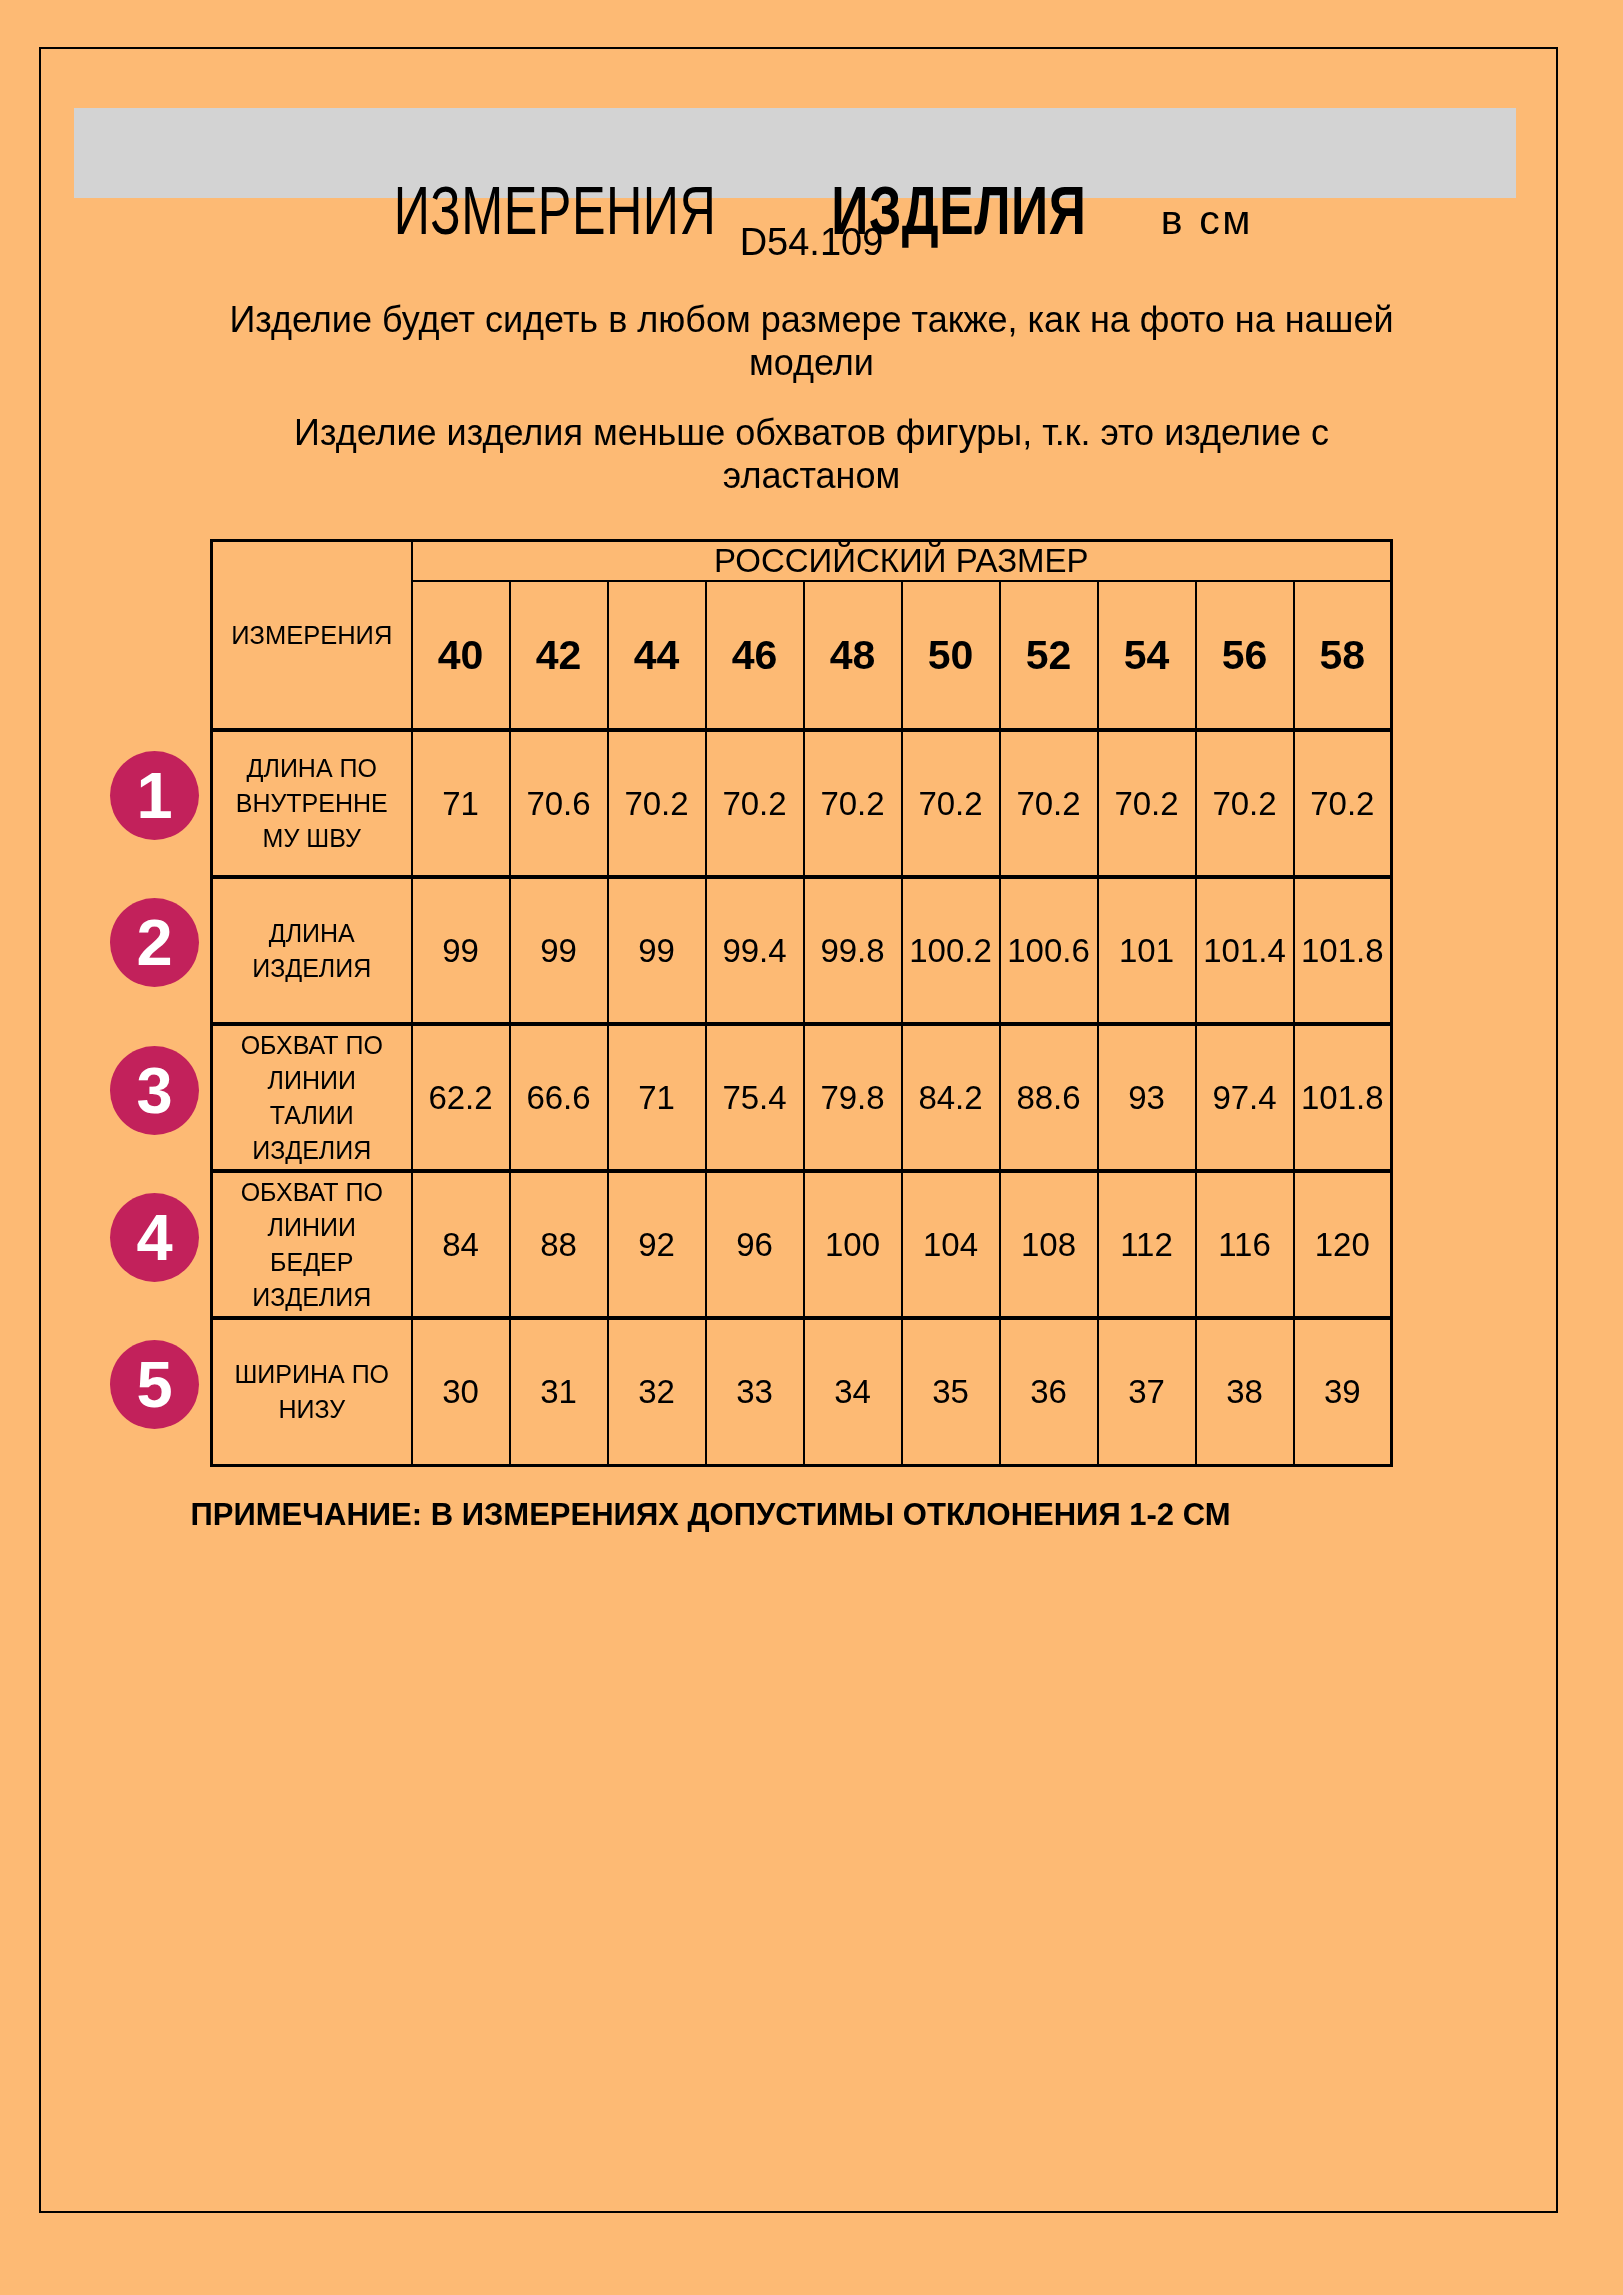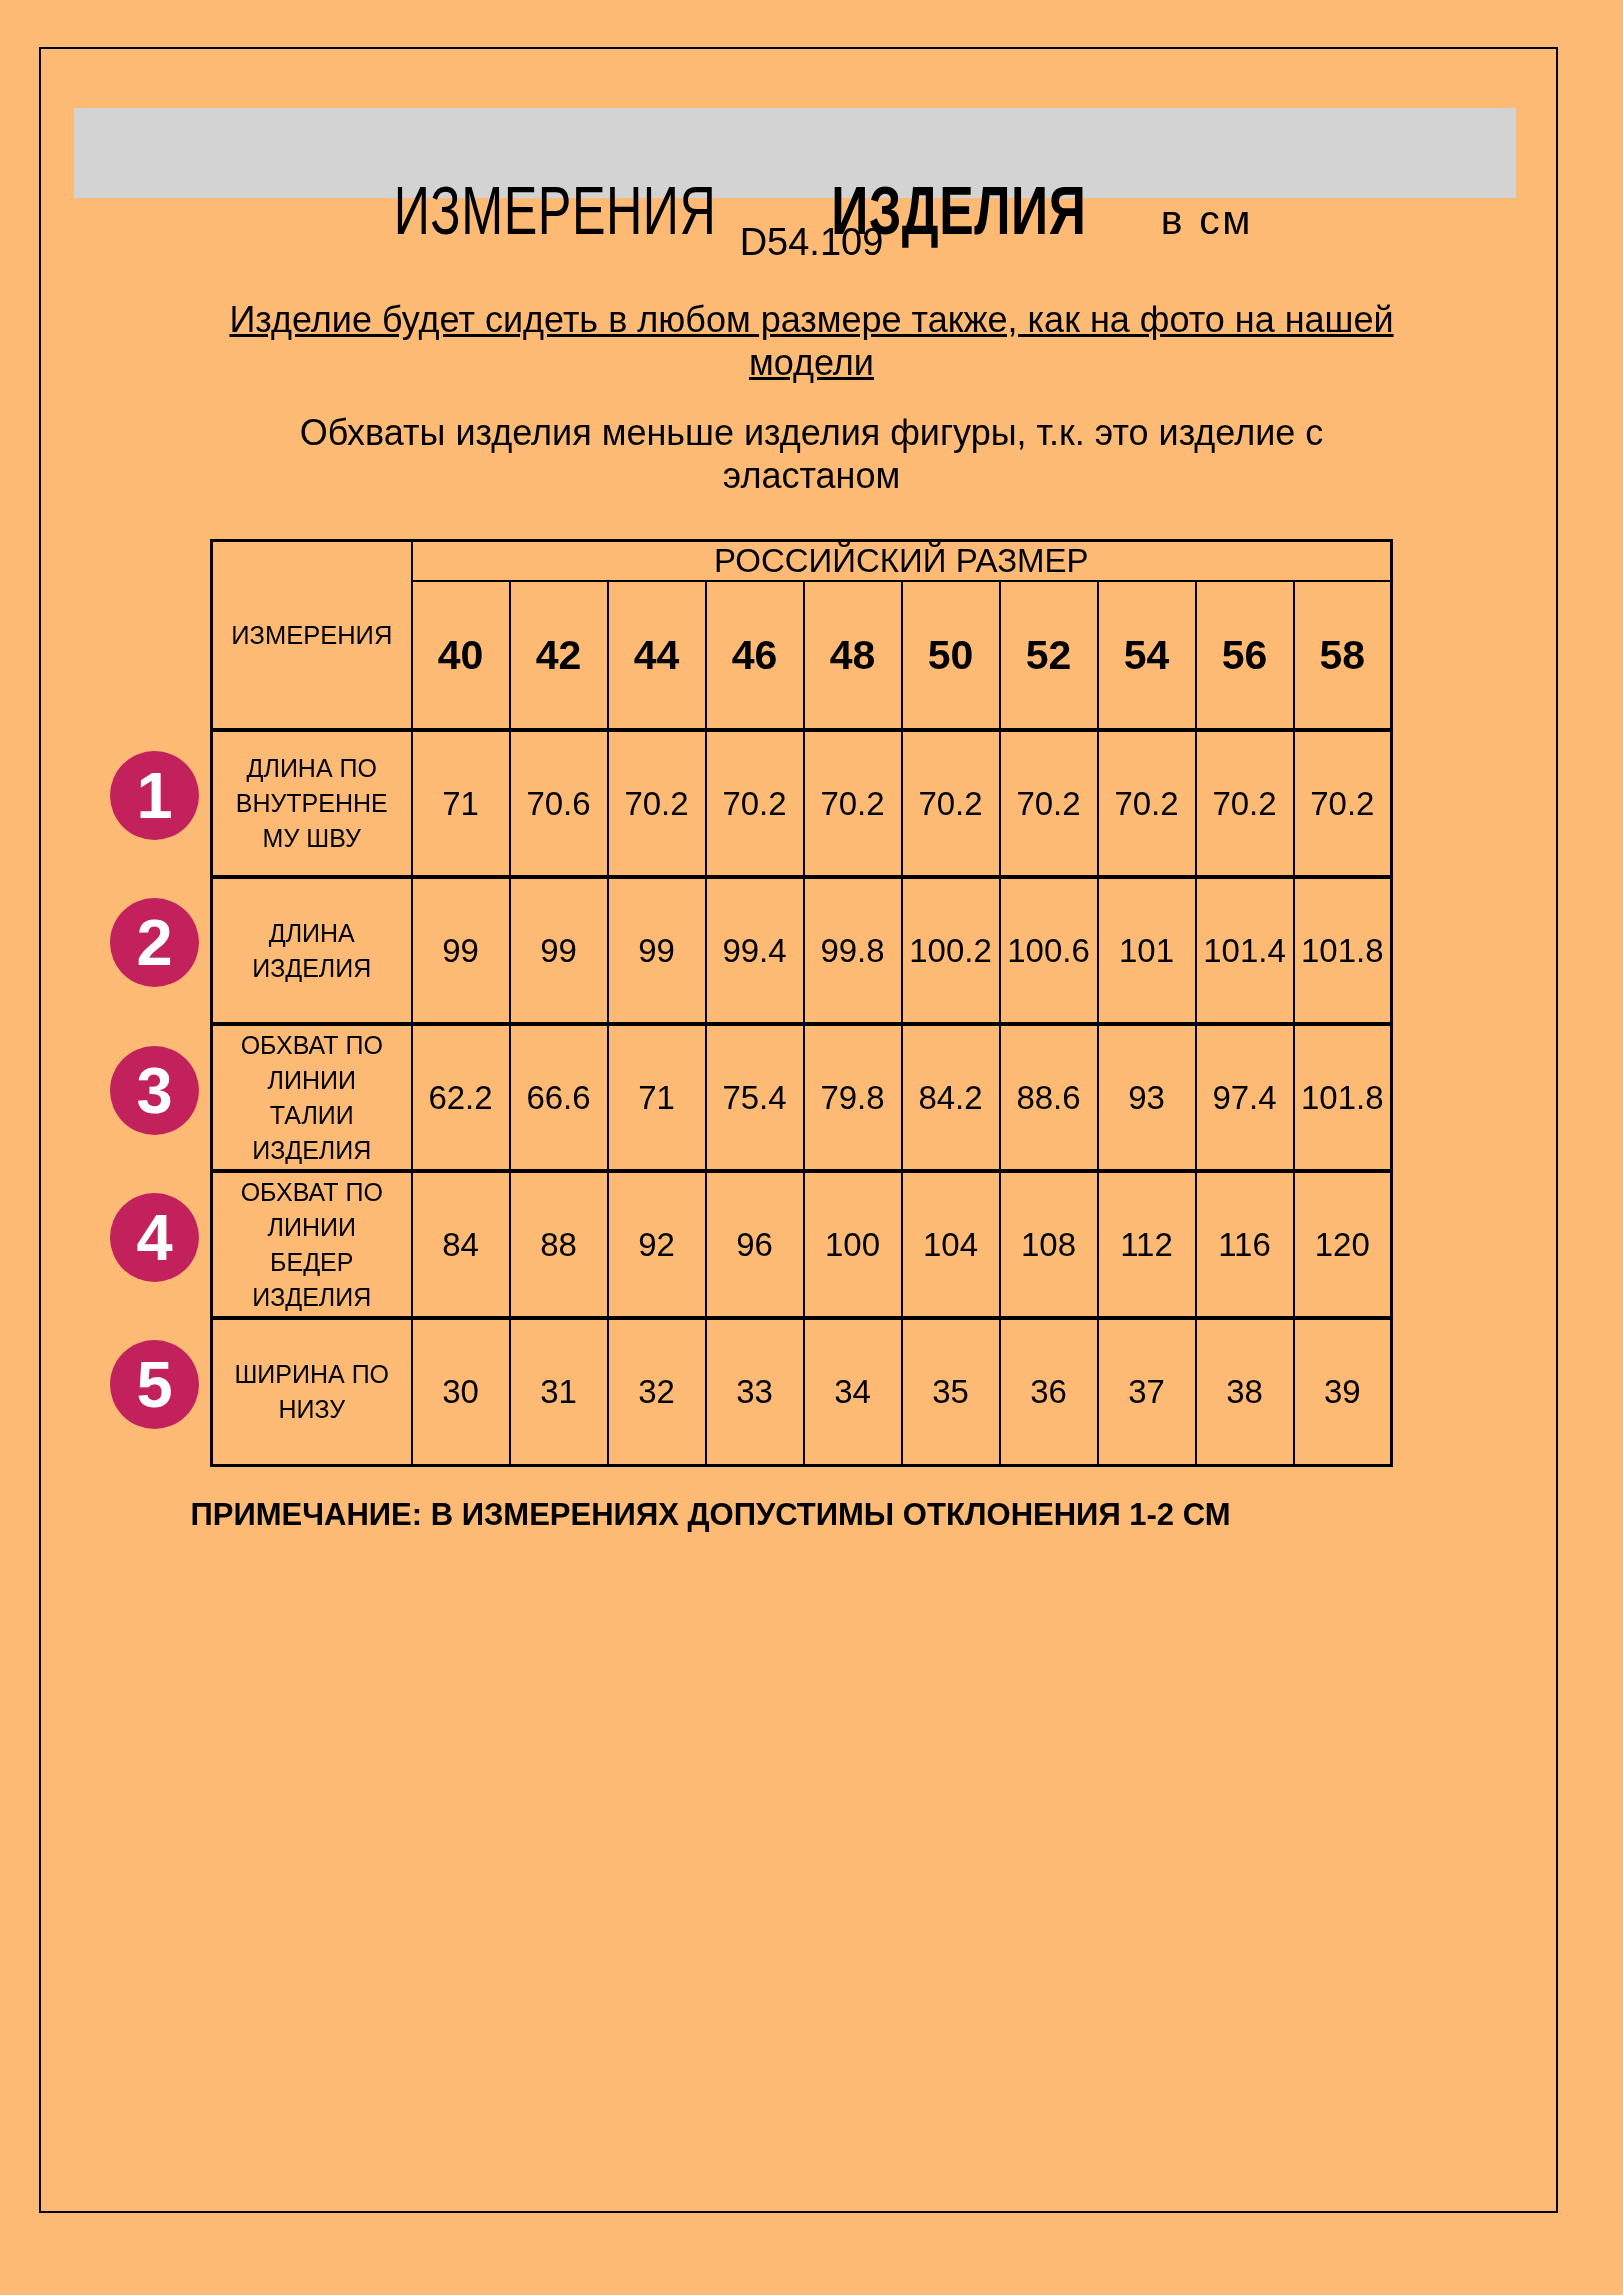--- a/index.html
+++ b/index.html
@@ -15,21 +15,21 @@
                  transform:scaleX(0.74); transform-origin:50% 100%; letter-spacing:0.7px; }
   .title-word2 { font-size:68px; font-weight:700; display:inline-block;
                  transform:scaleX(0.76); transform-origin:50% 100%; margin-left:18.3px; letter-spacing:0.7px; }
   .title-unit  { font-size:41px; font-weight:400; margin-left:34px; letter-spacing:2.6px; }
   .banner-inner { display:flex; align-items:baseline; height:100%; padding-top:63px; }
 
   .model-code { position:absolute; left:0; top:221px; width:1623px; text-align:center; font-size:38px; }
 
   .note { position:absolute; left:157px; width:1309px; text-align:center;
           font-size:36px; line-height:43px; white-space:pre-line; }
-  .note1 { top:298px;text-decoration:underline; }
+  .note1 { top:298px; }
   .note2 { top:411px; }
 
   table.size-table { position:absolute; left:210px; top:539px; width:1182px;
                      border-collapse:collapse; table-layout:fixed;
                      border:3.9px solid #000; }
   .size-table td, .size-table th { border:2.6px solid #000; text-align:center; vertical-align:middle;
                                    font-weight:400; overflow:hidden; }
   tr.strip-row { height:34px; }
   tr.strip-row th { font-size:33px; font-weight:400; }
   tr.sizes-row { height:149px; }
@@ -60,21 +60,21 @@
       <span class="title-word1">ИЗМЕРЕНИЯ</span>
       <span class="title-word2">ИЗДЕЛИЯ</span>
       <span class="title-unit">в см</span>
     </div>
   </div>
 
   <div class="model-code">D54.109</div>
 
   <div class="note note1">Изделие будет сидеть в любом размере также, как на фото на нашей
 модели</div>
-  <div class="note note2">Обхваты изделия меньше изделия фигуры, т.к. это изделие с
+  <div class="note note2">Изделие изделия меньше обхватов фигуры, т.к. это изделие с
 эластаном</div>
 
   <table class="size-table">
     <colgroup>
       <col style="width:200px">
       <col style="width:98px">
         <col style="width:98px">
         <col style="width:98px">
         <col style="width:98px">
         <col style="width:98px">

